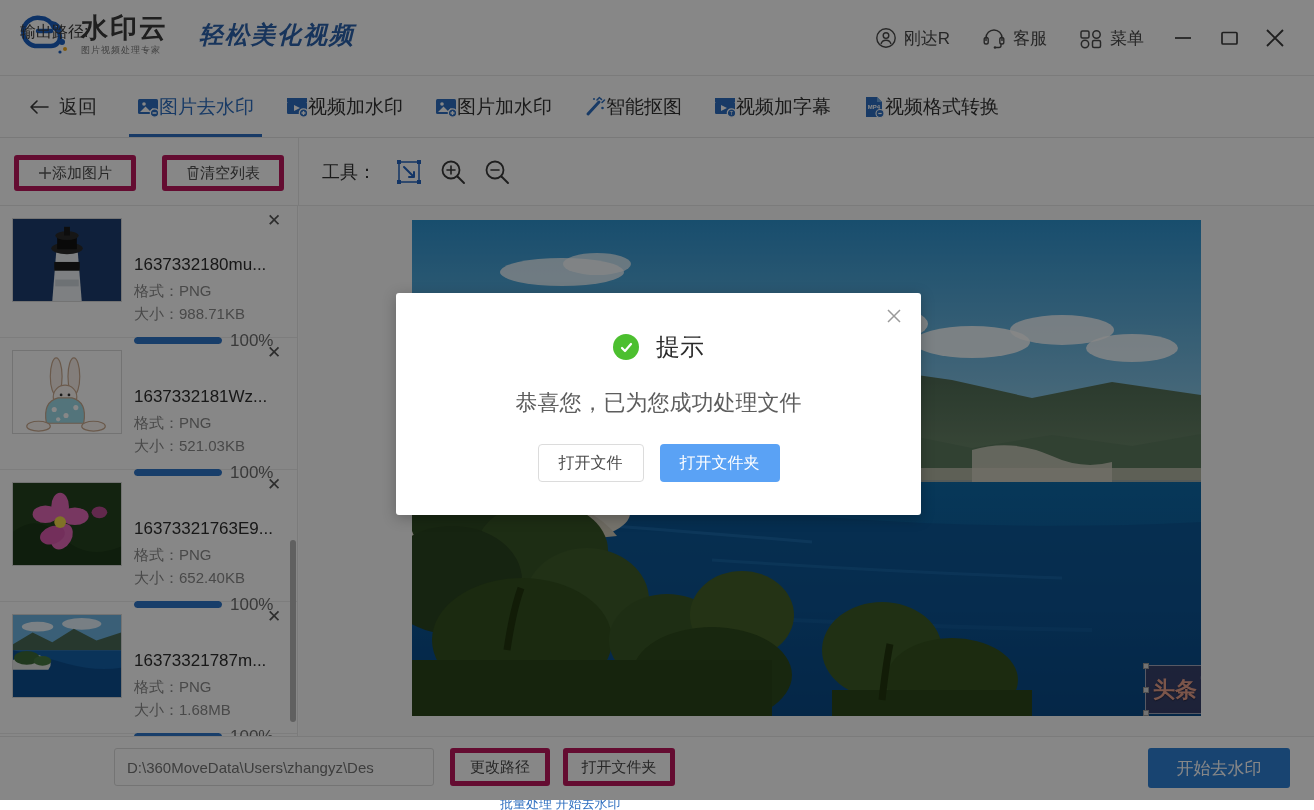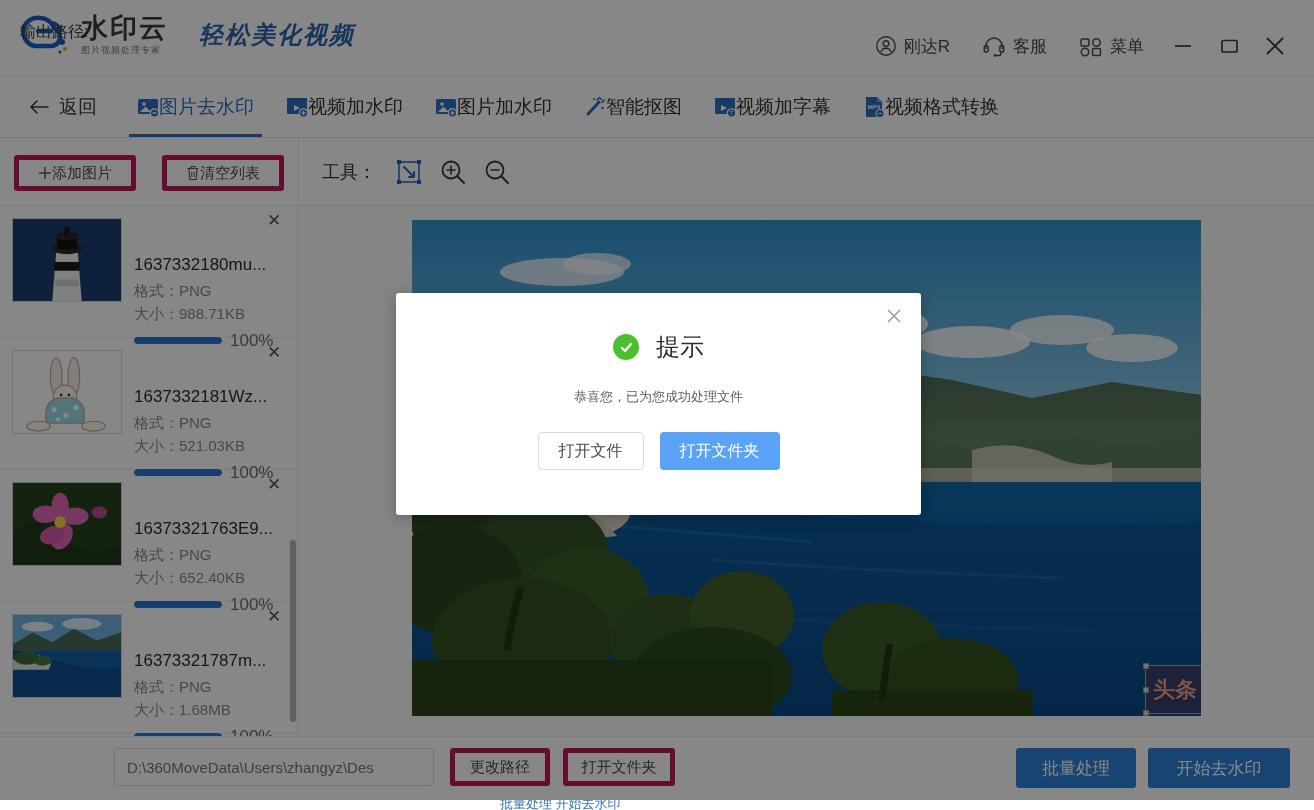--- a/index.html
+++ b/index.html
@@ -46,21 +46,21 @@
   }
   #logo-slogan {
     margin-left: 22px;
     font-size: 24px; color: #2d63ad;
     font-family: "Liberation Serif", "DejaVu Serif", serif;
     font-style: italic; font-weight: bold;
     letter-spacing: 2px;
   }
 
   #header-right {
-    position: absolute; right: 16px; top: 8px; height: 76px;
+    position: absolute; right: 16px; top: 0; height: 76px;
     display: flex; align-items: center; gap: 0px;
   }
   .hdr-item {
     display: flex; align-items: center; gap: 7px;
     font-size: 17px; color: #4b4b4b;
     padding: 0 16px; cursor: pointer;
   }
   .win-btn {
     width: 46px; height: 76px;
     display: flex; align-items: center; justify-content: center;
@@ -285,21 +285,21 @@
     gap: 17px; padding-top: 38px;
   }
   #ok-circle {
     width: 26px; height: 26px; border-radius: 50%; background: #4cbf2f;
     display: flex; align-items: center; justify-content: center;
     flex: 0 0 auto;
   }
   #modal-title { font-size: 24px; color: #2b2b2b; }
   #modal-msg {
     text-align: center; margin-top: 25px;
-    font-size: 13px; color: #5d5d5d;
+    font-size: 22px; color: #5d5d5d;
   }
   #modal-actions {
     display: flex; justify-content: center; gap: 16px;
     margin-top: 26px;
   }
   .m-btn {
     height: 38px; border-radius: 4px; font-size: 16px;
     display: flex; align-items: center; justify-content: center;
     cursor: pointer; padding: 0 20px;
     font-family: Liberation Serif, serif;
@@ -721,23 +721,20 @@
   <input id="out-path" type="text" readonly="" value="D:\360MoveData\Users\zhangyz\Des" style="">
 
   <div class="ghost-btn" id="change-path-btn">
     <span>更改路径</span>
   </div>
 
   <div class="ghost-btn" id="open-folder-btn2">
     <span>打开文件夹</span>
   </div>
 
-  <div class="primary-btn" id="batch-btn">
-    <span>批量处理</span>
-  </div>
 
   <div class="primary-btn" id="start-btn">
     <span>开始去水印</span>
   </div>
 
   <div id="bottom-strip">
     <span id="strip-text">批量处理    开始去水印</span>
   </div>
 
   <div id="dim-overlay"></div>

